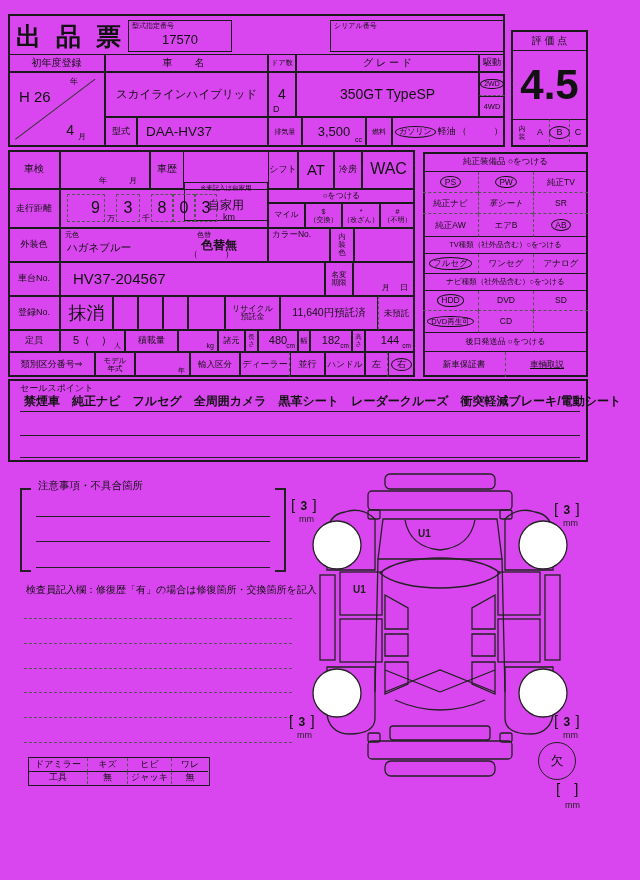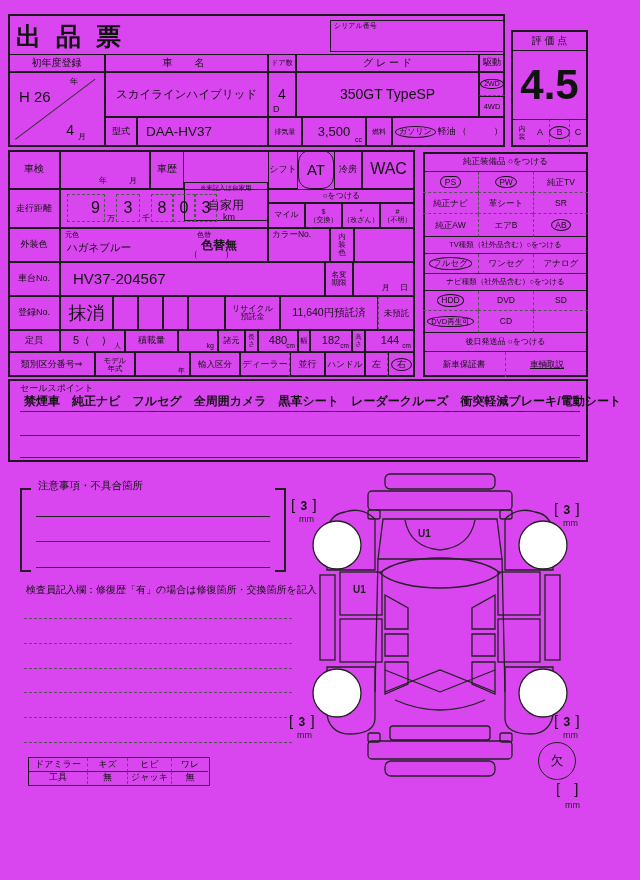--- a/index.html
+++ b/index.html
@@ -33,20 +33,24 @@
 </style>
 </head>
 <body>
 
 <div class="sheet">
 
   <div class="cell thick" style="left:8px;top:14px;width:497px;height:133px;"></div>
 
   <div class="abs" style="left:16px;top:20px;width:112px;height:30px;font-size:25px;font-weight:bold;letter-spacing:4px;">出 品 票</div>
 
+  <div class="cell" style="left:128px;top:20px;width:104px;height:32px;padding-top:8px;font-size:13px;">
+    <span class="corner">型式指定番号</span>
+    <span>17570</span>
+  </div>
   <div class="cell" style="left:330px;top:20px;width:175px;height:32px;">
     <span class="corner">シリアル番号</span>
     <span></span>
   </div>
 
   <div class="cell" style="left:8px;top:54px;width:97px;height:18px;">初年度登録</div>
   <div class="cell" style="left:105px;top:54px;width:163px;height:18px;letter-spacing:6px;">車　名</div>
   <div class="cell vsm" style="left:268px;top:54px;width:28px;height:18px;">ドア数</div>
   <div class="cell" style="left:296px;top:54px;width:183px;height:18px;">グ レ ー ド</div>
   <div class="cell lbl" style="left:479px;top:54px;width:26px;height:18px;">駆動</div>
@@ -102,21 +106,21 @@
   <div class="cell" style="left:60px;top:150px;width:90px;height:39px;">
     <span class="abs" style="left:38px;bottom:3px;font-size:8px;">年</span>
     <span class="abs" style="right:12px;bottom:3px;font-size:8px;">月</span>
   </div>
   <div class="cell" style="left:150px;top:150px;width:34px;height:39px;">車歴</div>
   <div class="cell" style="left:184px;top:150px;width:84px;height:39px;padding-top:8px;font-size:12px;margin-top:32px;">
     <span class="abs" style="left:0;right:0;top:2px;font-size:6.5px;">※未記入は自家用</span>
     <span>自家用</span>
   </div>
   <div class="cell lbl" style="left:268px;top:150px;width:30px;height:39px;">シフト</div>
-  <div class="cell" style="left:298px;top:150px;width:36px;height:39px;font-size:15px;border-radius:12px;">AT</div>
+  <div class="cell" style="left:298px;top:150px;width:36px;height:39px;font-size:15px;">AT</div>
   <div class="cell lbl" style="left:334px;top:150px;width:28px;height:39px;">冷房</div>
   <div class="cell" style="left:362px;top:150px;width:53px;height:39px;font-size:16px;">WAC</div>
 
   <div class="cell lbl" style="left:8px;top:189px;width:52px;height:39px;">走行距離</div>
   <div class="cell" style="left:60px;top:189px;width:208px;height:39px;">
     <span class="digitbox" style="left:6px;top:4px;width:38px;height:28px;justify-content:flex-end;padding-right:4px;">9</span>
     <span class="abs" style="left:46px;bottom:4px;font-size:8px;">万</span>
     <span class="digitbox" style="left:55px;top:4px;width:24px;height:28px;">3</span>
     <span class="abs" style="left:81px;bottom:4px;font-size:8px;">千</span>
     <span class="digitbox" style="left:90px;top:4px;width:22px;height:28px;">8</span>
@@ -207,26 +211,26 @@
   <div class="cell" style="left:290px;top:352px;width:35px;height:25px;font-size:9px;">並行</div>
   <div class="cell" style="left:325px;top:352px;width:40px;height:25px;font-size:8.5px;">ハンドル</div>
   <div class="cell" style="left:365px;top:352px;width:23px;height:25px;font-size:9px;border-right:1px dashed #555;">左</div>
   <div class="cell" style="left:388px;top:352px;width:27px;height:25px;">
     <span class="opt on" style="font-size:9px;">右</span>
   </div>
 
   <div class="cell thick" style="left:423px;top:152px;width:165px;height:225px;"></div>
   <div class="cell noborder" style="left:423px;top:152px;width:165px;height:20px;border-bottom:1.3px solid #1a1a1a;font-size:8.5px;">純正装備品 ○をつける</div>
 
-  <div class="cell noborder dashB" style="left:423px;top:172px;width:55px;height:21px;"><span class="opt on" style="font-size:8.5px;border-radius:6px;">PS</span></div>
+  <div class="cell noborder dashB" style="left:423px;top:172px;width:55px;height:21px;"><span class="opt on" style="font-size:8.5px;">PS</span></div>
   <div class="cell noborder dashB dashL" style="left:478px;top:172px;width:55px;height:21px;"><span class="opt on" style="font-size:8.5px;">PW</span></div>
   <div class="cell noborder dashB dashL" style="left:533px;top:172px;width:55px;height:21px;font-size:8.5px;">純正TV</div>
 
   <div class="cell noborder dashB" style="left:423px;top:193px;width:55px;height:21px;font-size:8.5px;">純正ナビ</div>
-  <div class="cell noborder dashB dashL" style="left:478px;top:193px;width:55px;height:21px;font-size:8.5px;">革シート</div>
+  <div class="cell noborder dashB dashL" style="left:478px;top:193px;width:55px;height:21px;font-size:8.5px;font-style:italic;">革シート</div>
   <div class="cell noborder dashB dashL" style="left:533px;top:193px;width:55px;height:21px;font-size:8.5px;">SR</div>
 
   <div class="cell noborder" style="left:423px;top:214px;width:55px;height:23px;border-bottom:1.6px solid #1a1a1a;font-size:8.5px;">純正AW</div>
   <div class="cell noborder dashL" style="left:478px;top:214px;width:55px;height:23px;border-bottom:1.6px solid #1a1a1a;font-size:8.5px;">エアB</div>
   <div class="cell noborder dashL" style="left:533px;top:214px;width:55px;height:23px;border-bottom:1.6px solid #1a1a1a;"><span class="opt on" style="font-size:8.5px;">AB</span></div>
 
   <div class="cell noborder" style="left:423px;top:237px;width:165px;height:17px;border-bottom:1.3px solid #1a1a1a;font-size:7.5px;">TV種類（社外品含む）○をつける</div>
   <div class="cell noborder" style="left:423px;top:254px;width:55px;height:20px;border-bottom:1.6px solid #1a1a1a;"><span class="opt on" style="font-size:8.5px;">フルセグ</span></div>
   <div class="cell noborder dashL" style="left:478px;top:254px;width:55px;height:20px;border-bottom:1.6px solid #1a1a1a;font-size:8.5px;">ワンセグ</div>
   <div class="cell noborder dashL" style="left:533px;top:254px;width:55px;height:20px;border-bottom:1.6px solid #1a1a1a;font-size:8.5px;">アナログ</div>

